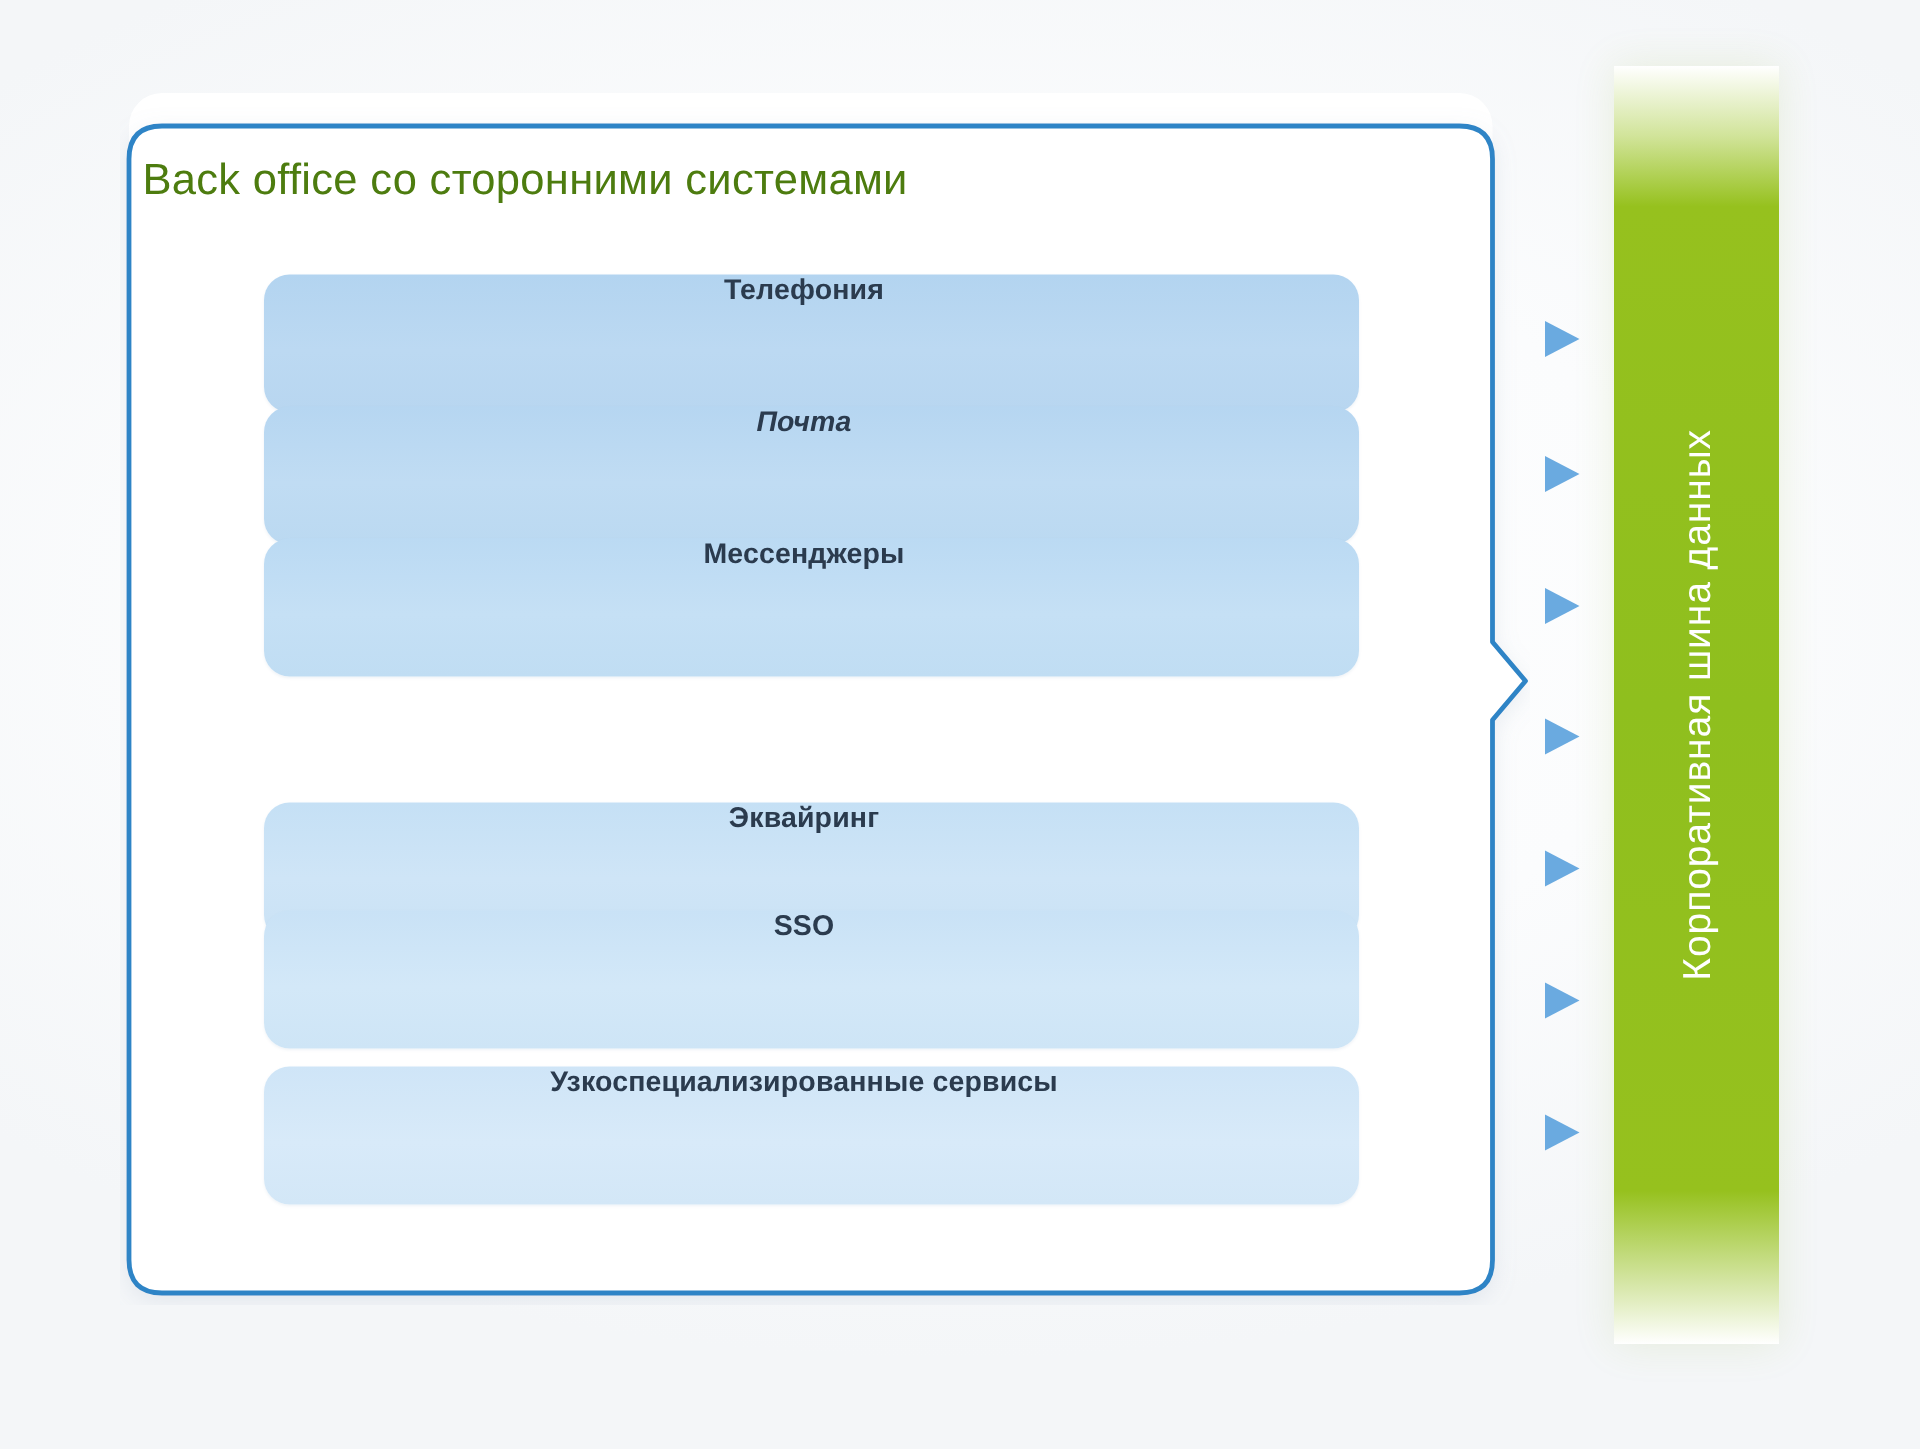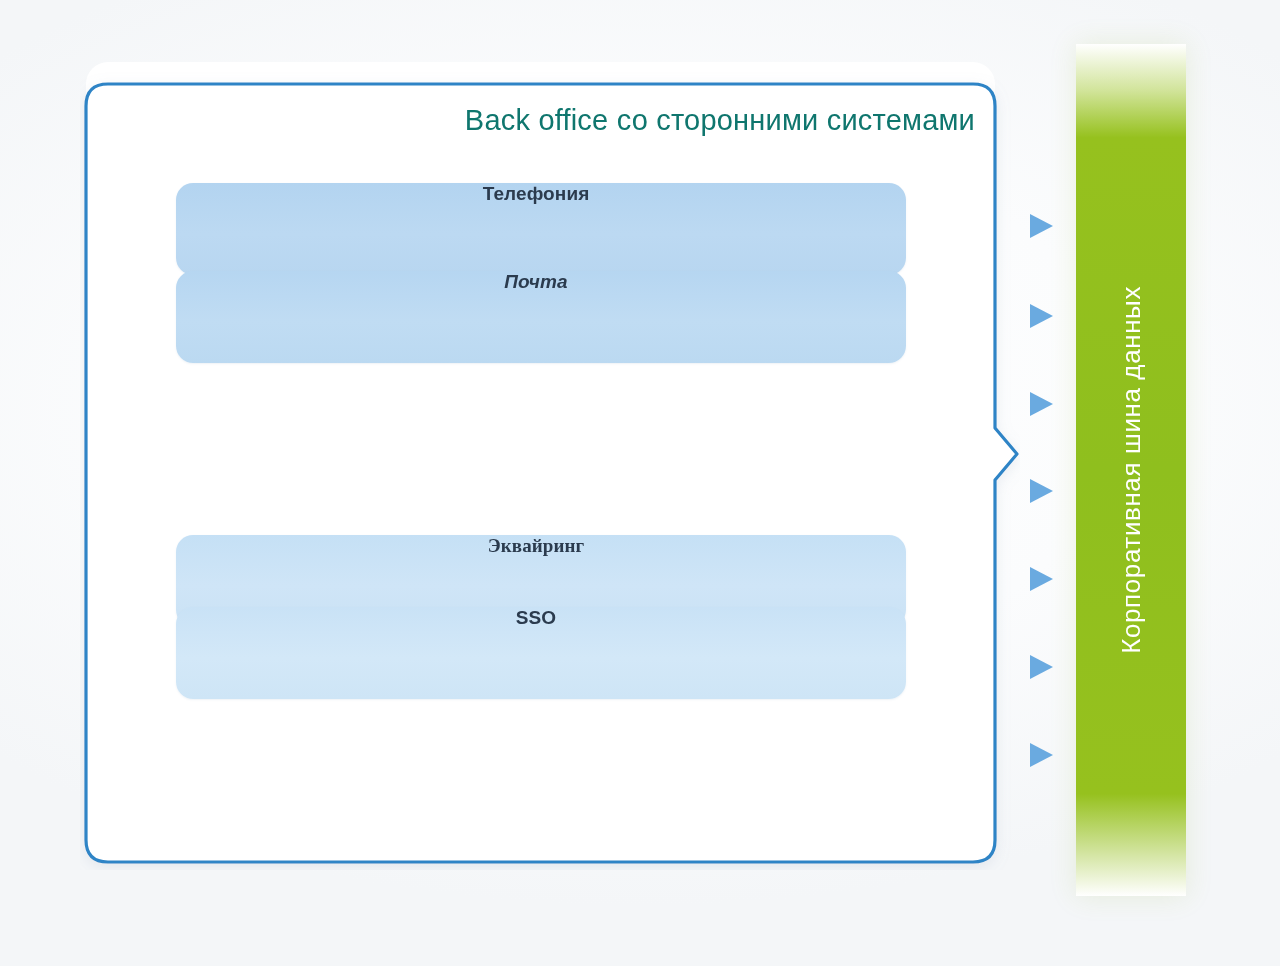--- a/index.html
+++ b/index.html
@@ -52,28 +52,28 @@
     top: 56px;
     width: 940px;
     height: 814px;
     z-index: 4;
     pointer-events: none;
   }
 
   
   .card-title {
     position: absolute;
-    left: 106px;
+    left: 95px;
     top: 104px;
     width: 869px;
-    text-align: right;
+    text-align: left;
     font-size: 29px;
     font-weight: 400;
     letter-spacing: 0.2px;
-    color: #0f766e;
+    color: #4d7c0f;
     z-index: 6;
     font-family: "Liberation Sans", sans-serif;
   }
 
   
   .pill-stack {
     position: absolute;
     left: 176px;
     top: 183px;
     width: 730px;
@@ -98,21 +98,21 @@
     color: #2b3b4e;
     letter-spacing: 0.1px;
     text-align: center;
     transform: translateX(-5px);
     white-space: nowrap;
   }
   .pill-0 { top: 0px;   background: linear-gradient(180deg,#b3d4f0 0%, #bcd9f2 55%, #b8d6f0 100%); }
   .pill-1 { top: 88px;  background: linear-gradient(180deg,#b6d6f1 0%, #c0dcf3 55%, #bbd9f1 100%); font-style: italic; }
   .pill-2 { top: 176px; background: linear-gradient(180deg,#bbdaf3 0%, #c5e0f5 55%, #c0ddf3 100%); }
   .pill-3 { top: 264px; background: linear-gradient(180deg,#c0ddf4 0%, #cae3f6 55%, #c5e0f4 100%); }
-  .pill-4 { top: 352px; background: linear-gradient(180deg,#c5e0f5 0%, #cfe5f7 55%, #cae2f5 100%); font-family: Liberation Serif, serif; }
+  .pill-4 { top: 352px; background: linear-gradient(180deg,#c5e0f5 0%, #cfe5f7 55%, #cae2f5 100%); }
   .pill-5 { top: 424px; background: linear-gradient(180deg,#c9e2f6 0%, #d3e8f8 55%, #cee5f6 100%); }
   .pill-6 { top: 528px; background: linear-gradient(180deg,#cfe5f7 0%, #d8eaf9 55%, #d3e7f7 100%); }
 
   
   .arrows-svg {
     position: absolute;
     left: 0; top: 0;
     width: 1280px; height: 966px;
     z-index: 7;
     pointer-events: none;
@@ -188,25 +188,31 @@
 
   <div class="card-title">Back office со сторонними системами</div>
 
   <div class="pill-stack">
     <div class="pill pill-0">
       <span class="pill-label">Телефония</span>
     </div>
     <div class="pill pill-1">
       <span class="pill-label">Почта</span>
     </div>
+    <div class="pill pill-2">
+      <span class="pill-label">Мессенджеры</span>
+    </div>
     <div class="pill pill-4">
       <span class="pill-label">Эквайринг</span>
     </div>
     <div class="pill pill-5">
       <span class="pill-label">SSO</span>
+    </div>
+    <div class="pill pill-6">
+      <span class="pill-label">Узкоспециализированные сервисы</span>
     </div>
   </div>
 
   <svg class="arrows-svg" viewBox="0 0 1280 966" width="1280" height="966">
     <defs>
       <linearGradient id="arrowFade" x1="0" y1="0" x2="1" y2="0">
         <stop offset="0%" stop-color="#5b9bd5" stop-opacity="0.12"></stop>
         <stop offset="18%" stop-color="#5b9bd5" stop-opacity="0.85"></stop>
         <stop offset="100%" stop-color="#5b9bd5" stop-opacity="1"></stop>
       </linearGradient>

